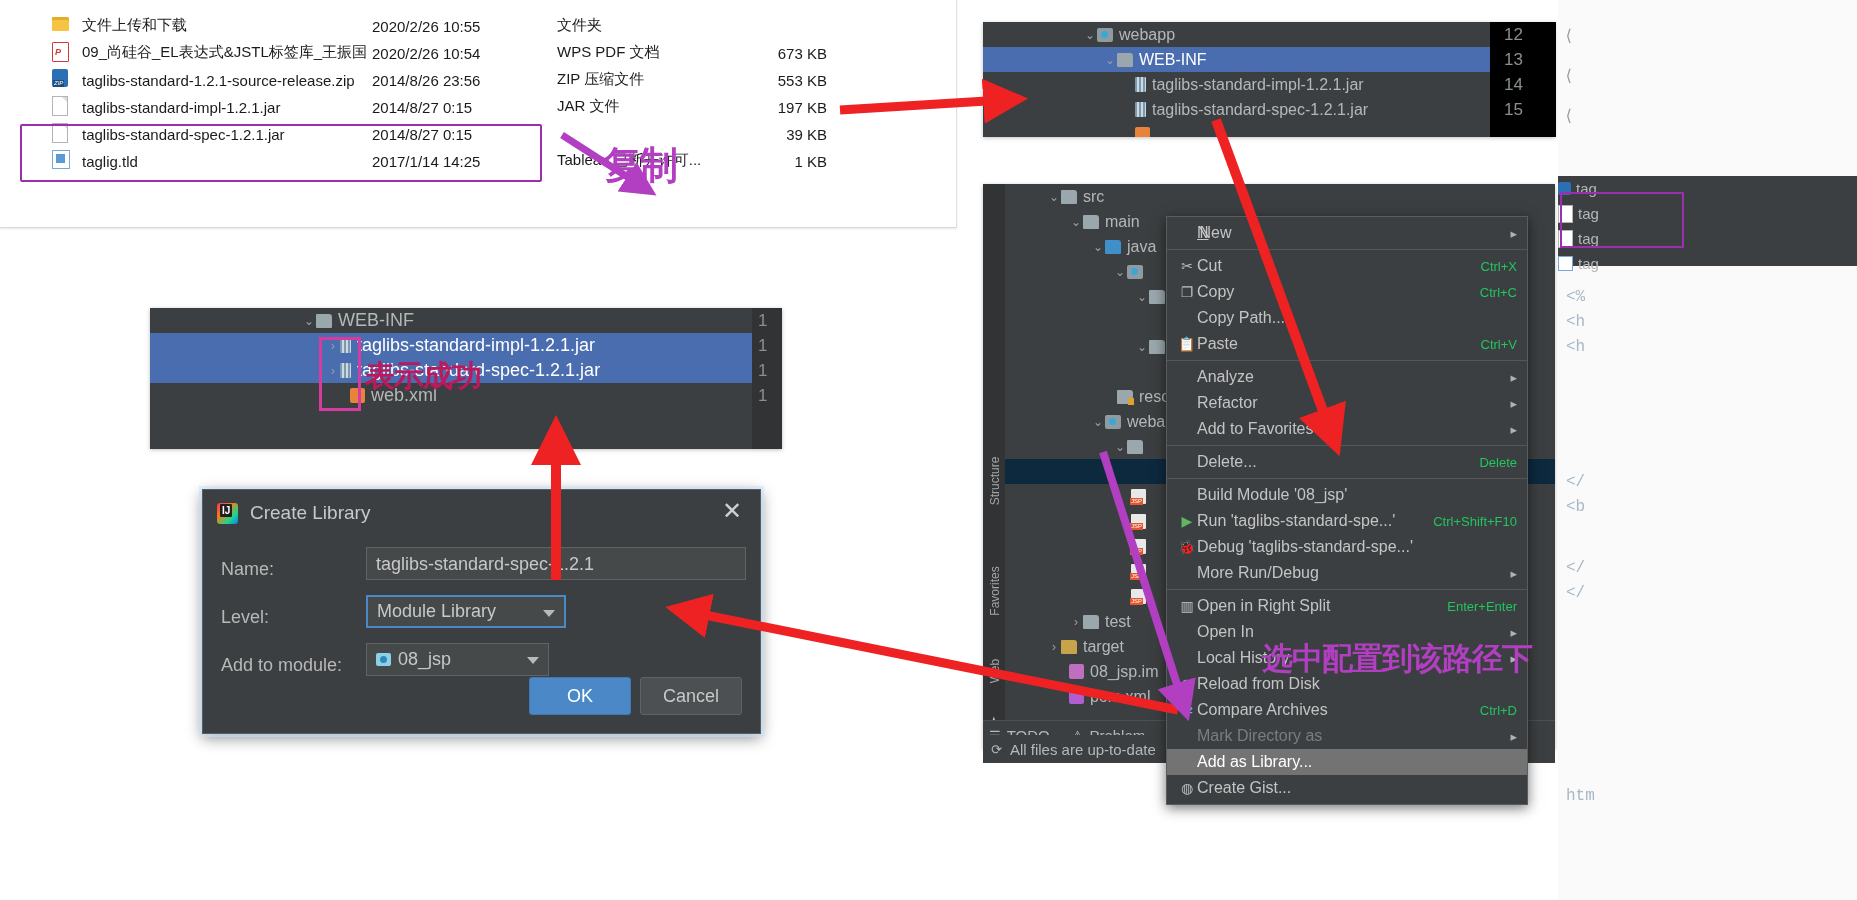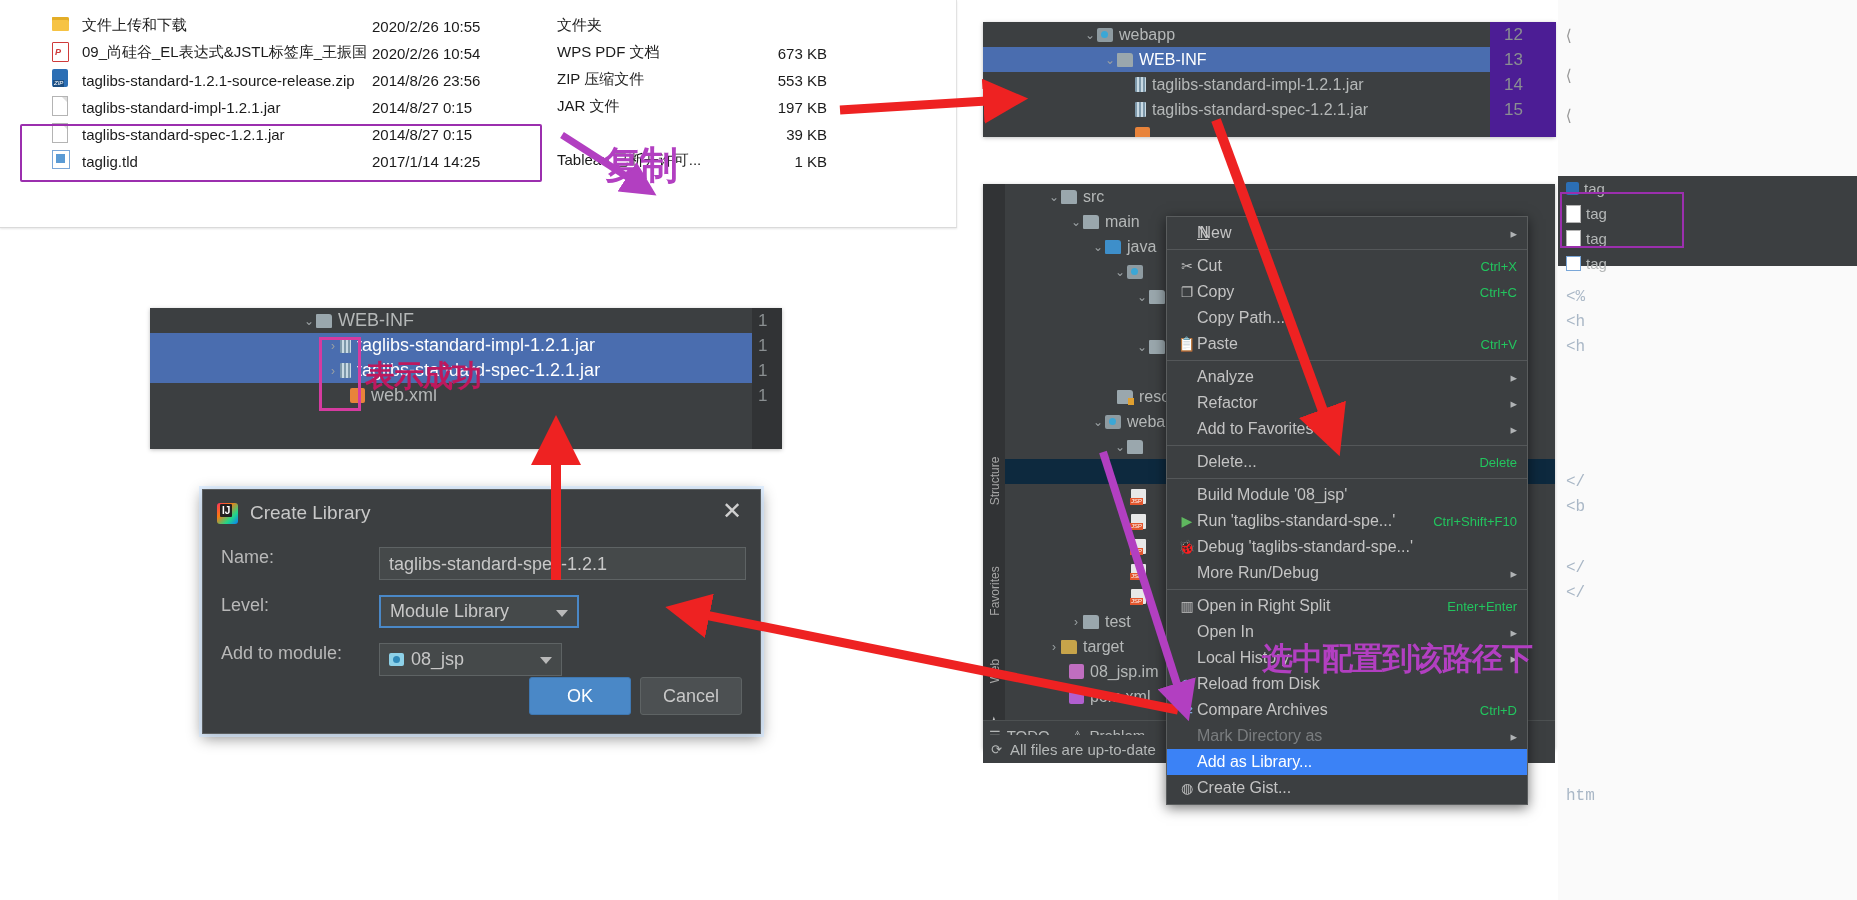--- a/index.html
+++ b/index.html
@@ -62,21 +62,21 @@
     font-family:"DejaVu Sans",sans-serif;font-weight:bold;letter-spacing:-2px;
   }
 
   
   #ij-webinf{
     left:983px;top:22px;width:572px;height:115px;
     background:#3c3f41;overflow:hidden;
     box-shadow:0 1px 4px rgba(0,0,0,.25);
   }
   #ij-webinf-gutter{
-    left:1490px;top:22px;width:66px;height:115px;background:#4c1d95;overflow:hidden;
+    left:1490px;top:22px;width:66px;height:115px;background:#000000;overflow:hidden;
   }
   .gnum{color:#8a8f91;font-size:17px;text-align:left;padding-left:14px;height:25px;line-height:25px;
         font-family:"Liberation Sans",sans-serif;}
   .tree-row{height:25px;display:flex;align-items:center;color:#b5b8b8;font-size:16px;
             white-space:nowrap;font-family:"Liberation Sans","DejaVu Sans",sans-serif;}
   .tree-row.sel{background:#4a6daf;color:#ffffff;}
   .chev{width:14px;display:inline-block;text-align:center;color:#9aa0a2;font-size:12px;flex:0 0 auto;}
   .tic{width:16px;height:14px;margin-right:6px;flex:0 0 auto;display:inline-block;}
   .tic-folder{background:#9aa7ad;border-radius:1px 3px 1px 1px;}
   .tic-webfolder{background:#8e9ba1;border-radius:2px;position:relative;}
@@ -121,21 +121,21 @@
   }
   #dlg-title{position:absolute;left:14px;top:12px;display:flex;align-items:center;gap:12px;}
   #dlg-ij-icon{width:21px;height:21px;border-radius:3px;
     background:linear-gradient(135deg,#fe315d 0%,#f97a12 35%,#21d789 70%,#087cfa 100%);
     position:relative;}
   #dlg-ij-icon:after{content:"IJ";position:absolute;left:3px;top:1px;font-size:10px;color:#fff;
                      font-weight:bold;background:#231f20;padding:1px 2px;line-height:11px;border-radius:1px;}
   #dlg-title span{font-size:19px;color:#c8c8c8;}
   #dlg-close{position:absolute;right:16px;top:10px;width:24px;height:24px;color:#cfcfcf;
              font-size:24px;line-height:22px;text-align:center;cursor:pointer;}
-  .f-row{position:absolute;left:18px;display:flex;align-items:flex-start;width:525px;gap:13px;}
+  .f-row{position:absolute;left:18px;display:flex;align-items:flex-end;width:525px;}
   .f-label{width:145px;color:#b8b8b8;font-size:18px;}
   .f-input{flex:1;height:33px;background:#45494a;border:1px solid #5e6364;color:#c8c8c8;
            font-size:18px;line-height:33px;padding:0 9px;box-sizing:border-box;}
   .f-combo{width:200px;height:33px;background:#45494a;border:2px solid #4a88c7;color:#c8c8c8;
            font-size:18px;line-height:29px;padding:0 9px;box-sizing:border-box;position:relative;}
   .f-combo2{width:183px;height:33px;background:#45494a;border:1px solid #5e6364;color:#c8c8c8;
            font-size:18px;line-height:31px;padding:0 9px;box-sizing:border-box;position:relative;
            display:flex;align-items:center;gap:7px;}
   .caret{position:absolute;right:9px;top:13px;width:0;height:0;
          border-left:6px solid transparent;border-right:6px solid transparent;border-top:7px solid #b9b9b9;}
@@ -166,36 +166,36 @@
     border-top:1px solid #4d5152;display:flex;align-items:center;color:#b5b8b8;font-size:15px;gap:22px;
     padding-left:6px;box-sizing:border-box;
   }
 
   #ctxmenu{
     position:absolute;left:1166px;top:216px;width:360px;background:#3c3f41;
     border:1px solid #5a5d5e;box-shadow:0 3px 12px rgba(0,0,0,.55);
     font-size:16px;color:#c4c4c4;padding:3px 0;
   }
   .mi{height:26px;display:flex;align-items:center;padding:0 10px;position:relative;}
-  .mi.hl{background:#3b82f6;color:#fff;}
+  .mi.hl{background:#737373;color:#fff;}
   .mi.dim{color:#7a7d7f;}
   .mi-ic{width:20px;flex:0 0 auto;text-align:center;font-size:14px;color:#c0c0c0;}
   .mi-lbl{flex:1;}
   .mi-sc{color:#22c55e;font-size:13px;margin-left:14px;}
   .mi-arrow{margin-left:10px;color:#b0b3b5;font-size:13px;}
   .msep{height:1px;background:#545759;margin:3px 0;}
   .u{text-decoration:underline;}
 
   
   #code-strip{
     left:1558px;top:0;width:299px;height:900px;background:#fafafa;overflow:hidden;
   }
   .cl{height:25px;line-height:25px;padding-left:8px;white-space:nowrap;}
   #code-top-tree{position:absolute;left:0;top:176px;width:299px;height:90px;background:#3c3f41;}
-  .ct{height:25px;display:flex;align-items:center;color:#b5b8b8;font-size:15px;padding-left:8px;}
+  .ct{height:25px;display:flex;align-items:center;color:#b5b8b8;font-size:15px;padding-left:0;}
   #ct-box{position:absolute;left:2px;top:192px;width:120px;height:52px;border:2px solid #9b2fae;}
 
   
   svg.anno{position:absolute;left:0;top:0;width:1857px;height:900px;pointer-events:none;}
   #path-label{
     left:1262px;top:638px;font-size:31px;color:#b23fc1;font-weight:bold;
     font-family:"DejaVu Sans",sans-serif;letter-spacing:-1px;white-space:nowrap;
   }
 </style>
 </head>

